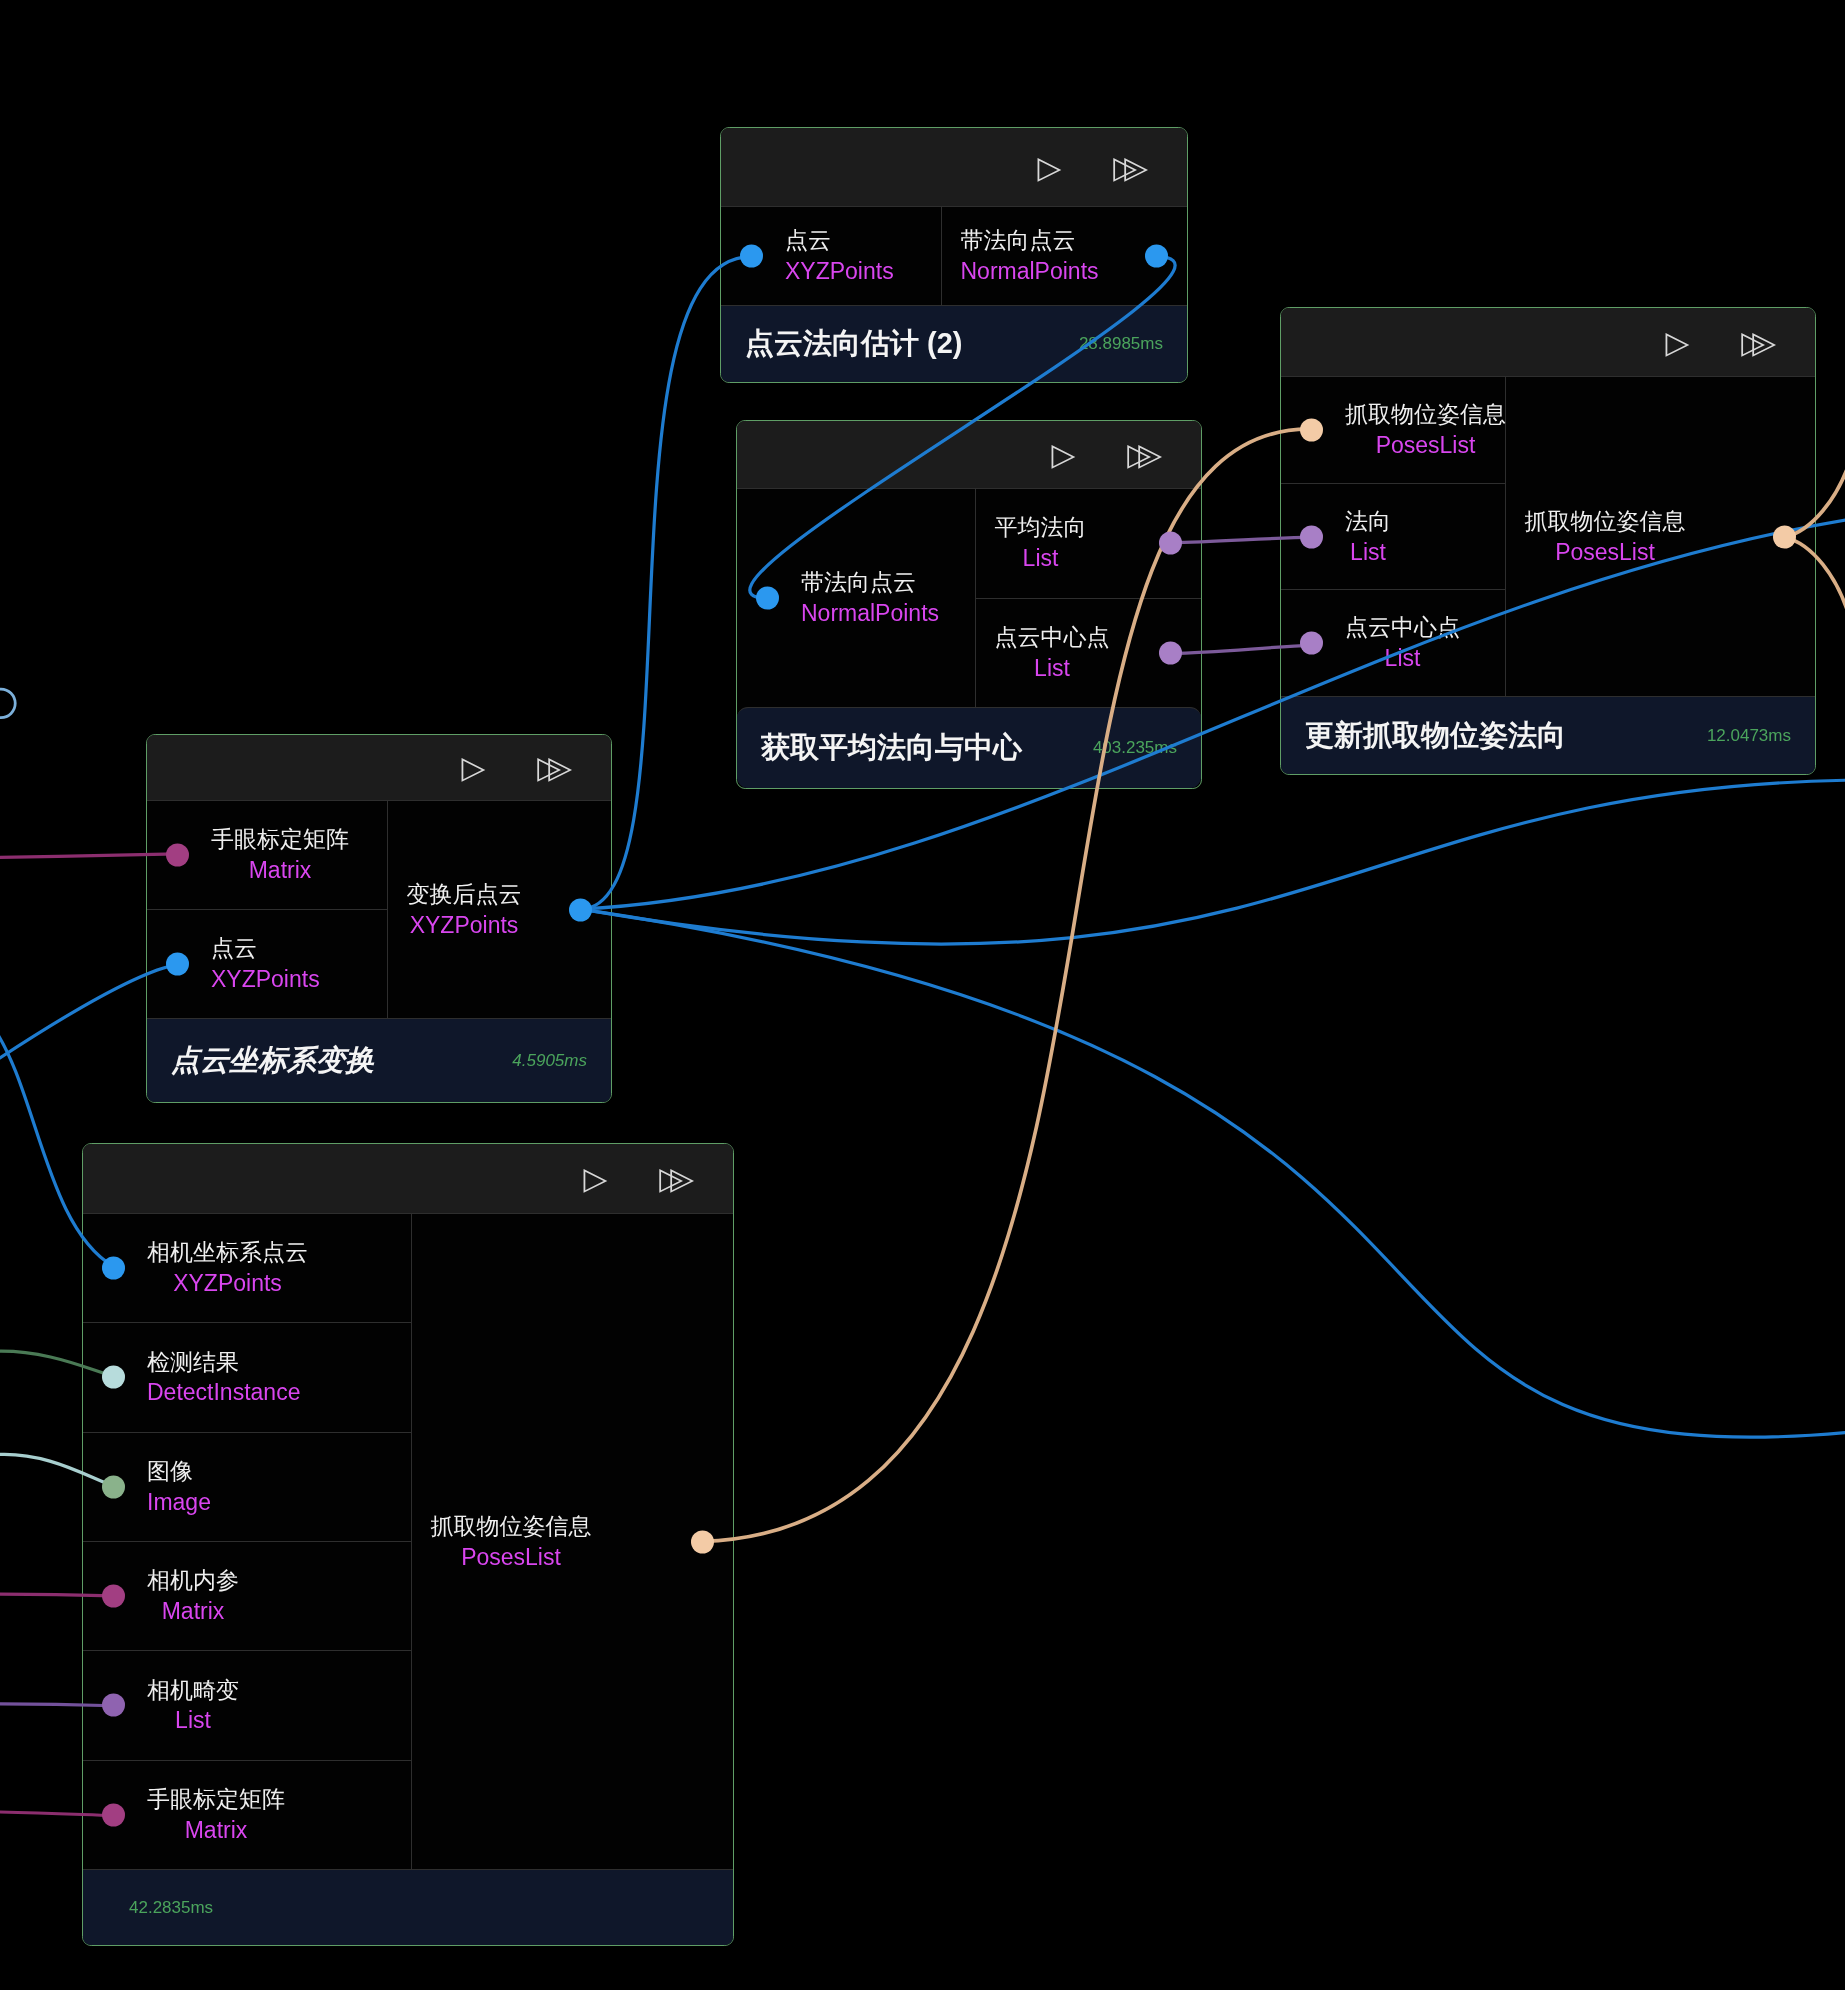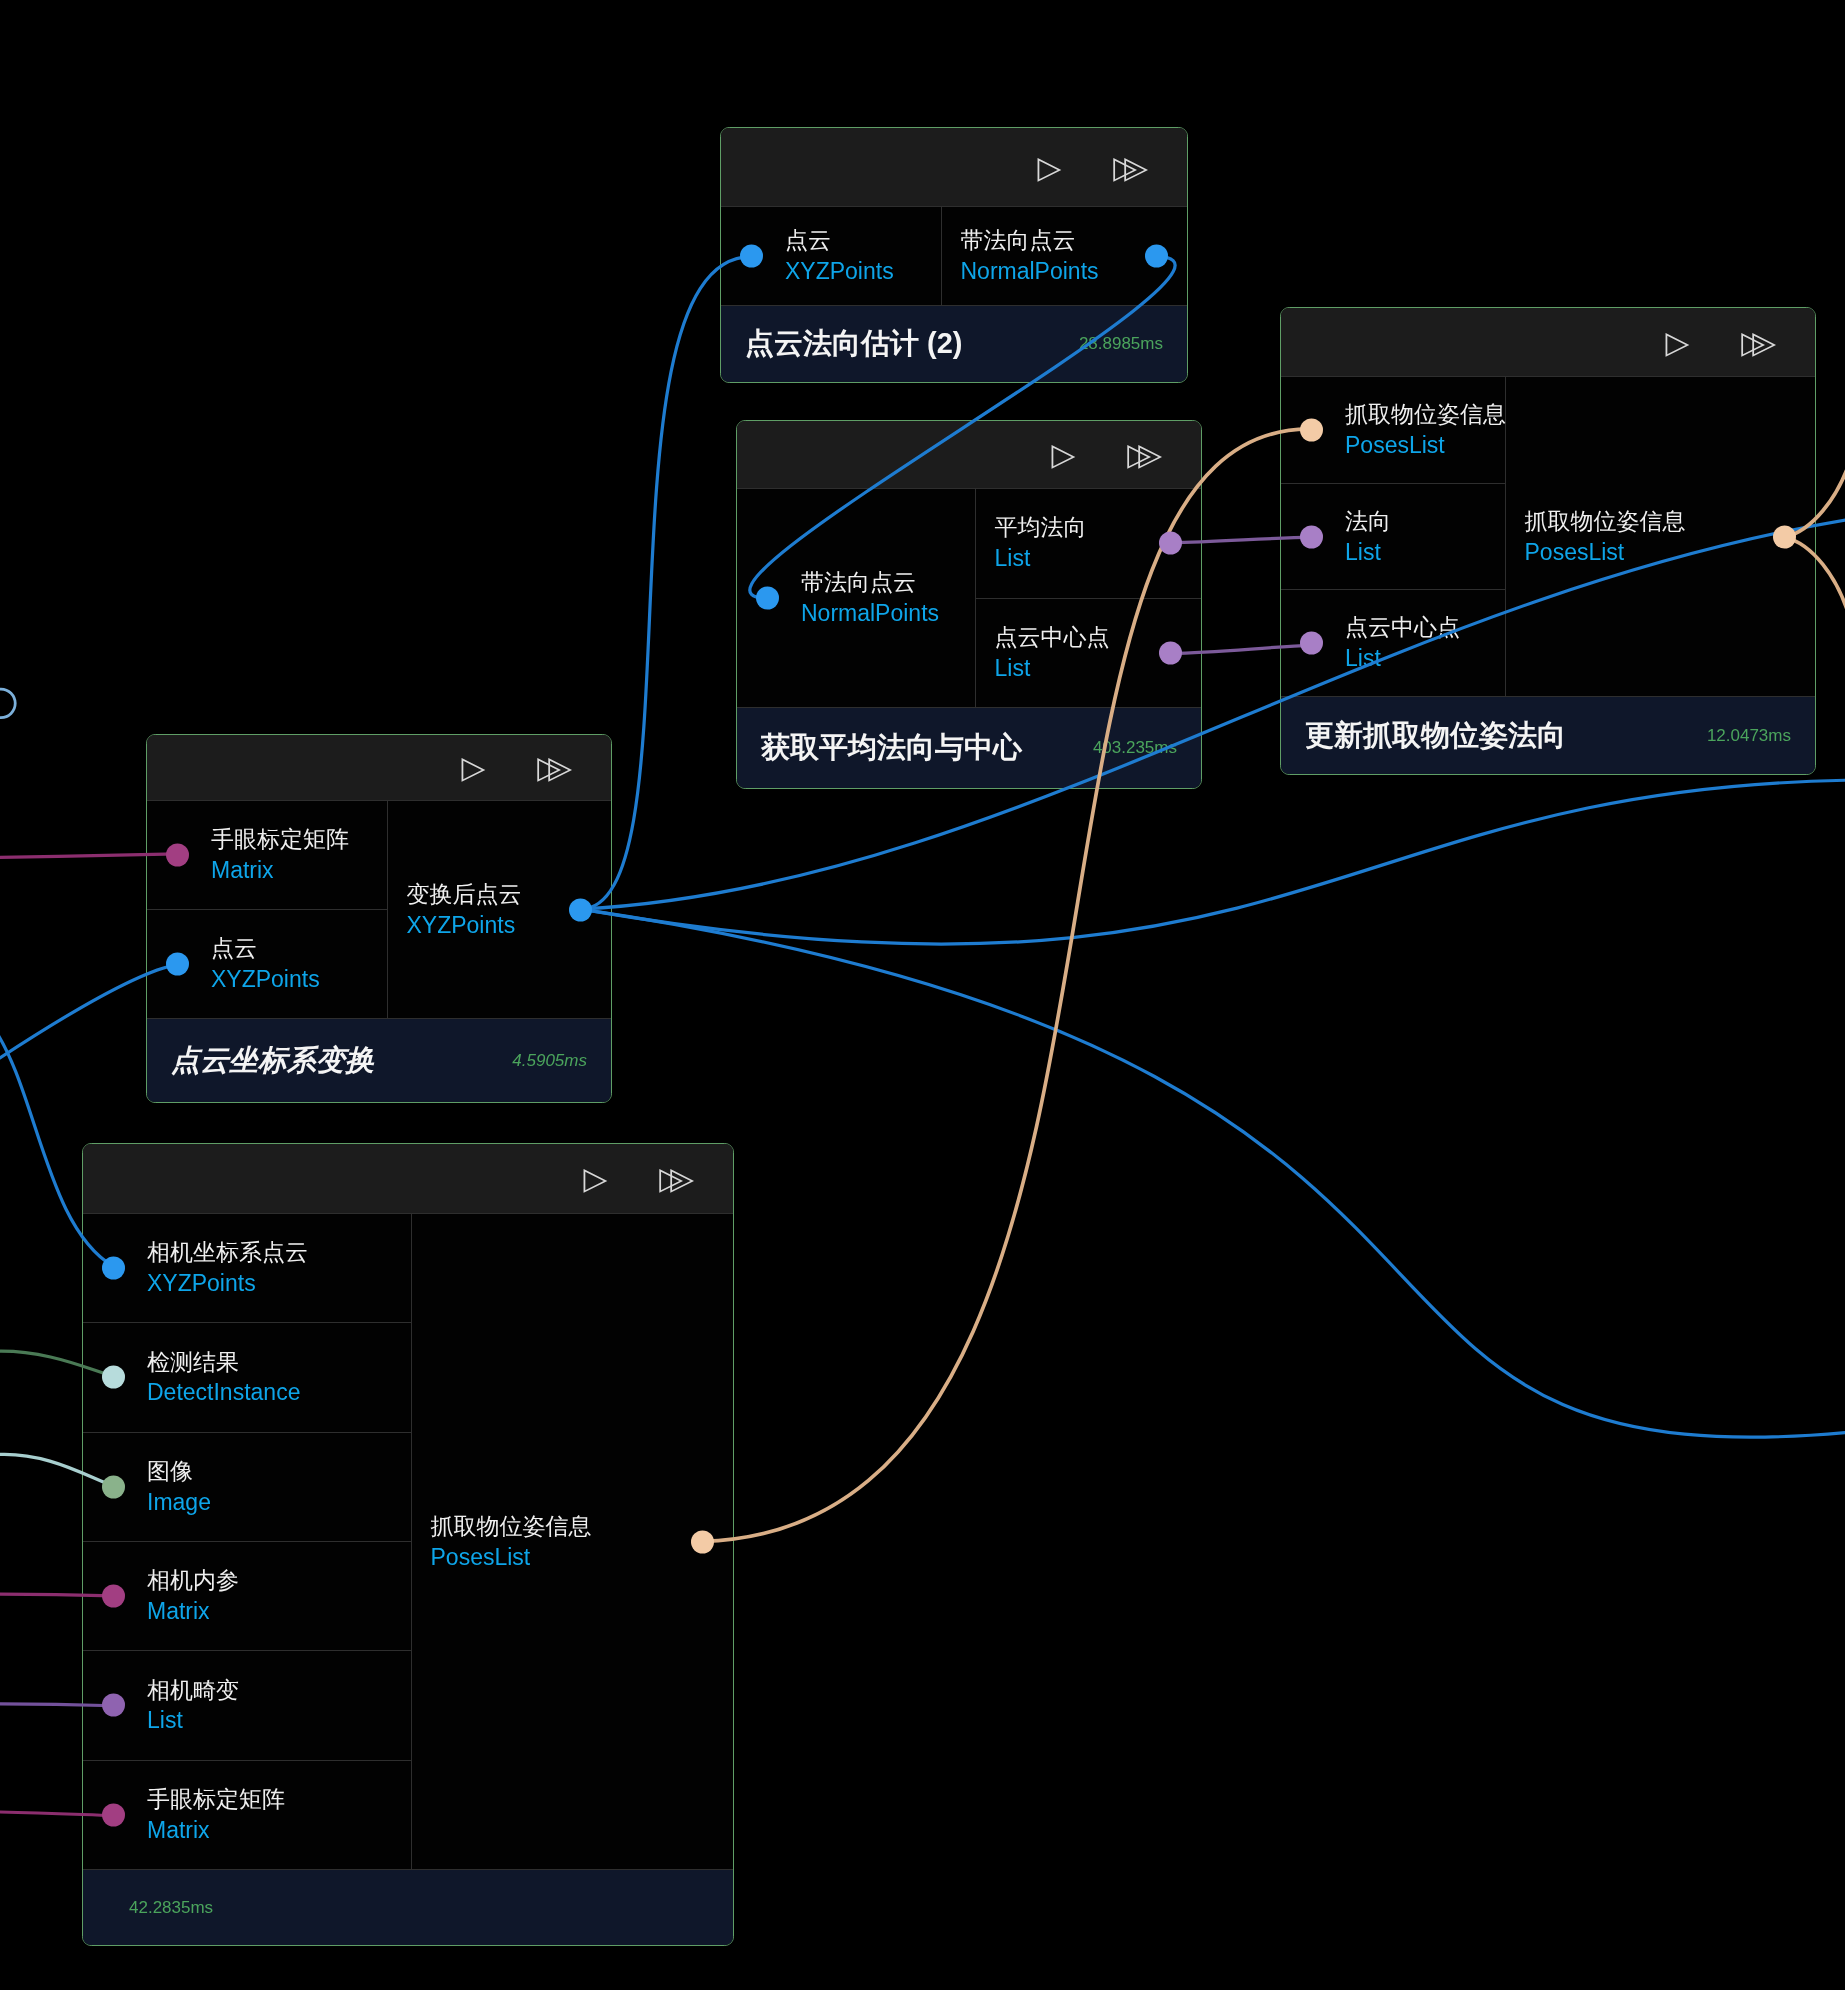--- a/index.html
+++ b/index.html
@@ -17,21 +17,21 @@
   .col-in{border-right:1.8px solid #2e2e2e;flex:none;}
   .col-out{flex:1;}
   .port-row{flex:1;position:relative;display:flex;align-items:center;border-bottom:1.8px solid #2e2e2e;background:#020202;}
   .port-row:last-child{border-bottom:none;}
   .dot{position:absolute;top:50%;transform:translateY(-50%);width:23px;height:23px;border-radius:50%;z-index:20;cursor:crosshair;}
   .dot-in{left:19.4px;}
   .dot-out{right:19.4px;}
   .port-label{white-space:nowrap;font-size:23px;line-height:1.34;color:#efefef;}
   .col-in .port-label{margin-left:64px;}
   .col-out .port-label{margin-left:18.5px;}
-  .port-type{color:#0ea5e9;}
+  .port-type{color:#d946ef;text-align:center;}
   .node-footer{background:#0f172a;border-top:1.8px solid #2e2e2e;display:flex;align-items:center;
         justify-content:space-between;padding:0 24px;border-radius:0 0 7.4px 7.4px;flex:none;}
   .node-title{color:#f4f4f4;font-size:29px;font-weight:bold;white-space:nowrap;}
   .node-time{color:#4ba45c;font-size:17px;white-space:nowrap;margin-left:22px;}
 </style>
 </head>
 <body>
 
 <div class="canvas">
   <div id="nodes-layer">
@@ -90,21 +90,21 @@
             </div>
             <div class="port-row">
               <span class="dot dot-out" style="background: rgb(168, 127, 198);"></span>
               <div class="port-label">
                 <div>点云中心点</div>
                 <div class="port-type">List</div>
               </div>
             </div>
           </div>
         </div>
-        <div class="node-footer" style="height: 80px;">
+        <div class="node-footer" style="height: 80px; border-radius: 11px;">
           <span class="node-title">获取平均法向与中心</span>
           <span class="node-time">403.235ms</span>
         </div>
       </div>
       <div class="node" style="left: 1280px; top: 307px; width: 536px; height: 468px;">
         <div class="node-header" style="height: 68px;">
           <span class="icon icon-play">▷</span>
           <span class="icon icon-ff">▷▷</span>
         </div>
         <div class="node-body">

